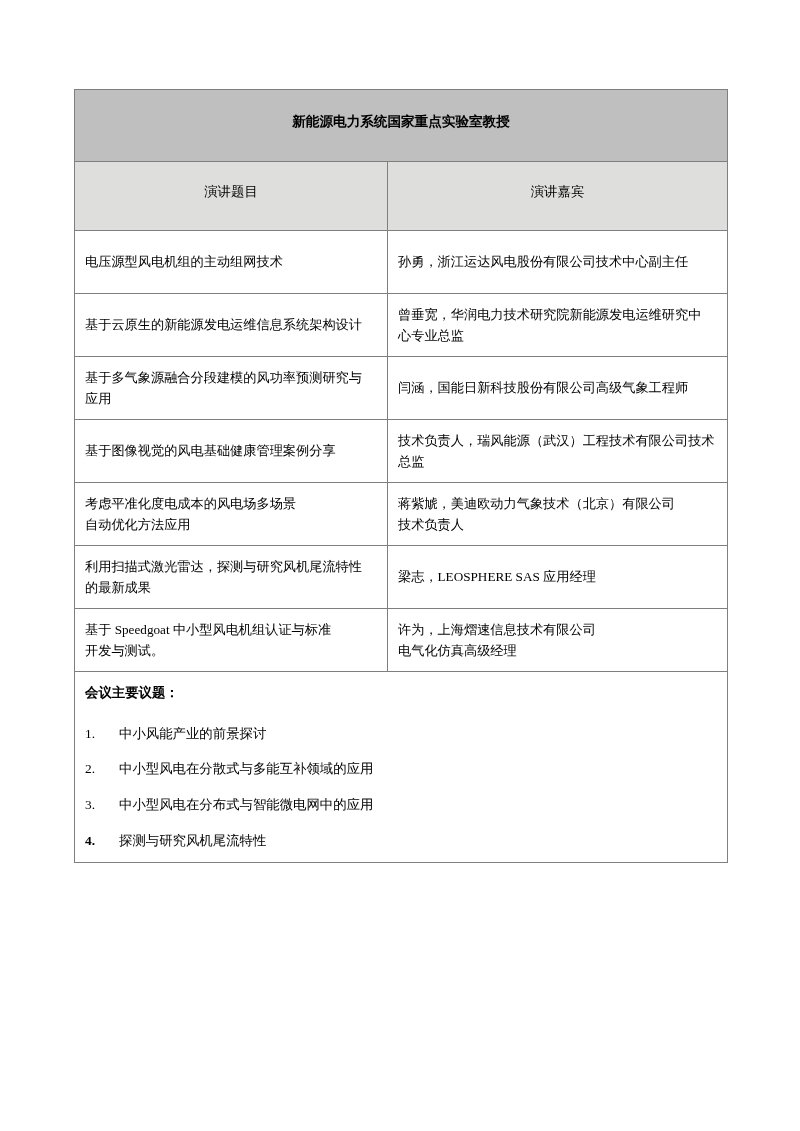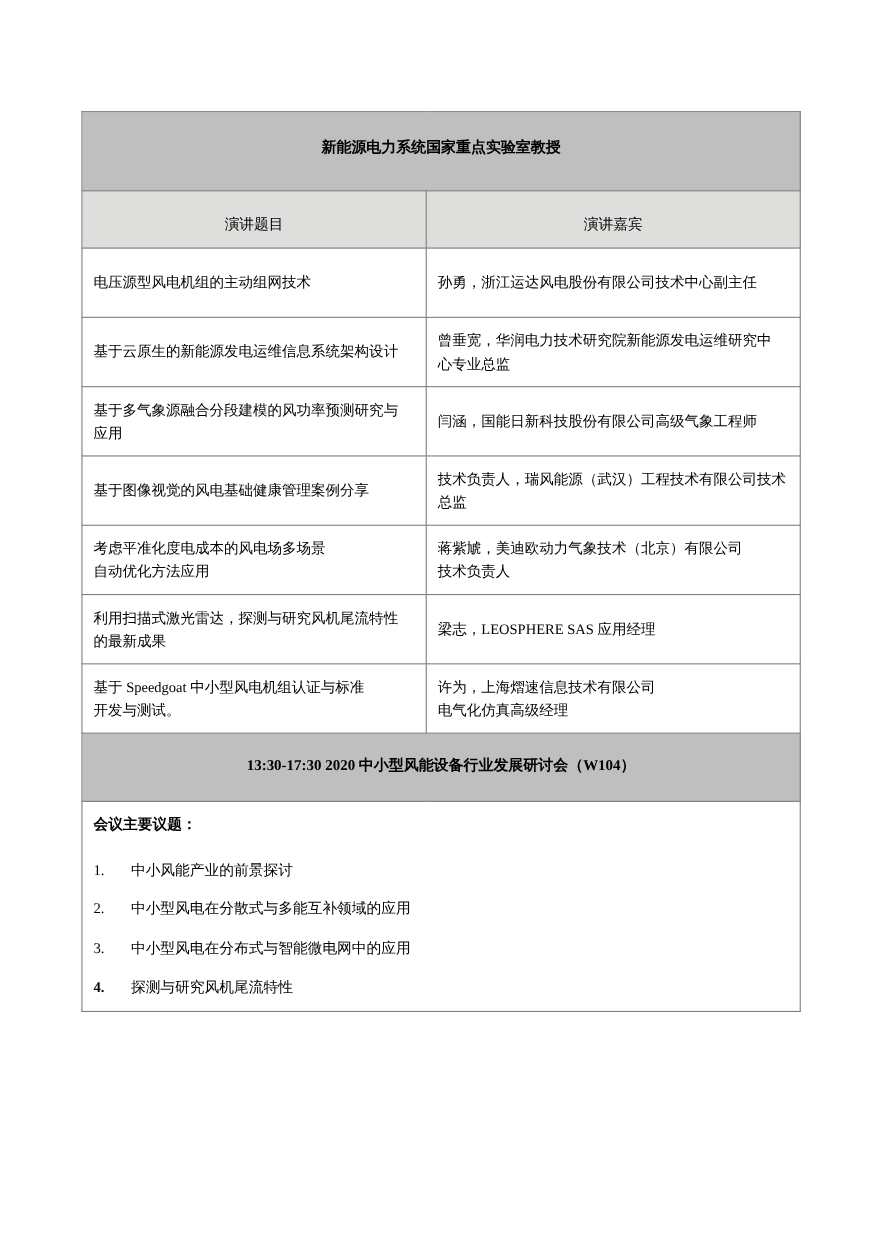--- a/index.html
+++ b/index.html
@@ -11,21 +11,21 @@
     width: 800px;
     height: 1131px;
     font-family: "Liberation Serif", "DejaVu Serif", serif;
     color: #000000;
     position: relative;
     overflow: hidden;
   }
   .page {
     position: absolute;
     left: 0;
-    top: 12px;
+    top: 0;
     width: 800px;
     height: 1118px;
   }
   .doc-table {
     position: absolute;
     left: 74px;
     top: 89px;
     width: 653px;
     border-collapse: collapse;
     table-layout: fixed;
@@ -48,21 +48,21 @@
     height: 45px;
     padding-top: 10px;
     padding-bottom: 16px;
   }
   .colhead td {
     background: #dededc;
     text-align: center;
     font-size: 13.4px;
     height: 38px;
     padding-top: 11px;
-    padding-bottom: 2px;
+    padding-bottom: 19px;
   }
   .data-row td { height: 46px; }
 
   .section-banner td {
     background: #bfbfbf;
     text-align: center;
     font-weight: bold;
     font-size: 13.6px;
     height: 36px;
     padding-top: 11px;
@@ -183,23 +183,20 @@
         <td>
           <span class="cell-line">基于 Speedgoat 中小型风电机组认证与标准</span>
           <span class="cell-line">开发与测试。</span>
         </td>
         <td>
           <span class="cell-line">许为，上海熠速信息技术有限公司</span>
           <span class="cell-line">电气化仿真高级经理</span>
         </td>
       </tr>
 
-      <tr class="section-banner">
-        <td colspan="2">13:30-17:30 2020 中小型风能设备行业发展研讨会（W104）</td>
-      </tr>
 
       <tr>
         <td colspan="2" class="agenda-cell">
           <div class="agenda-heading">会议主要议题：</div>
 
           <div class="agenda-item">
             <span class="agenda-num">1.</span>
             <span>中小风能产业的前景探讨</span>
           </div>
 

